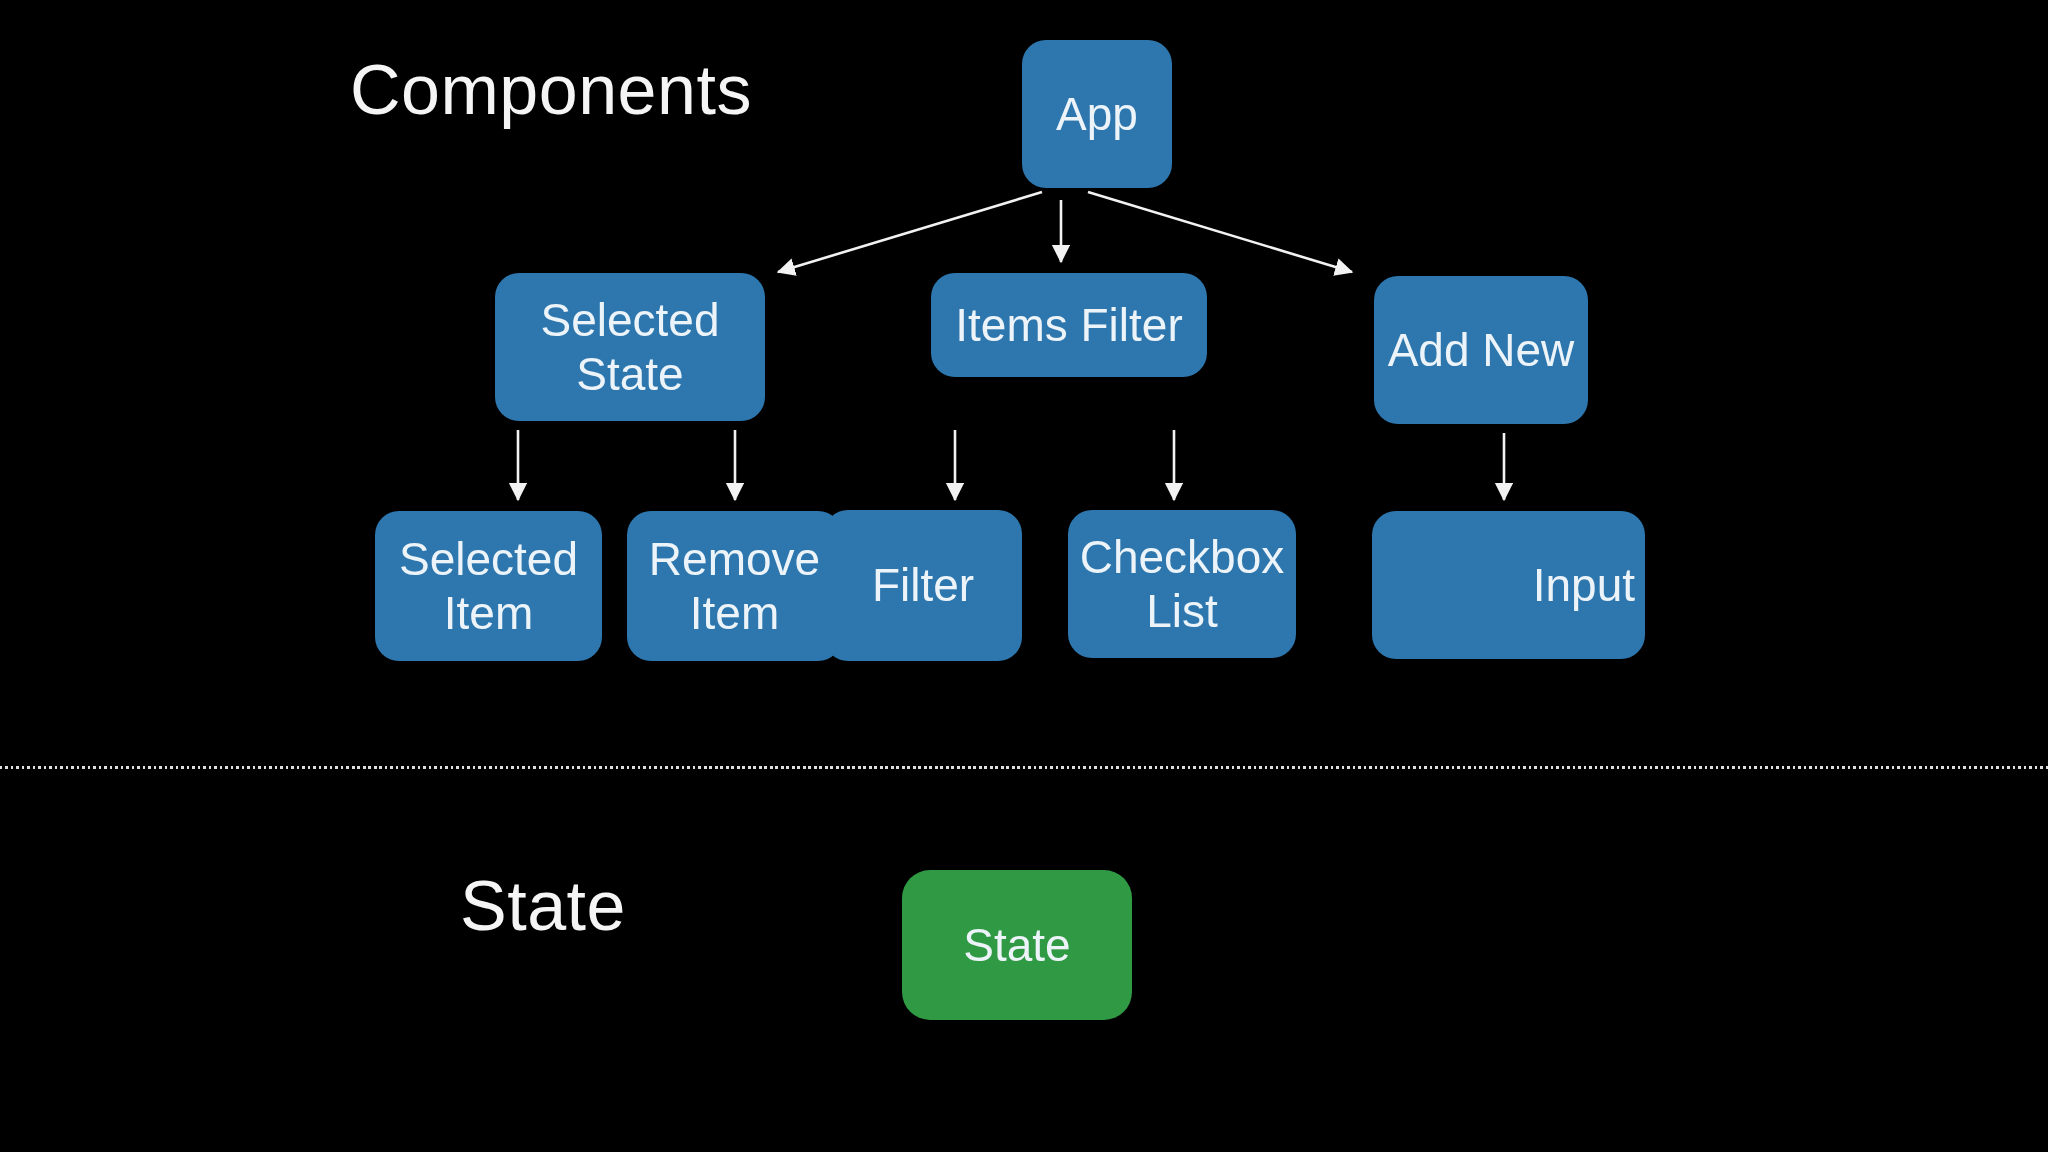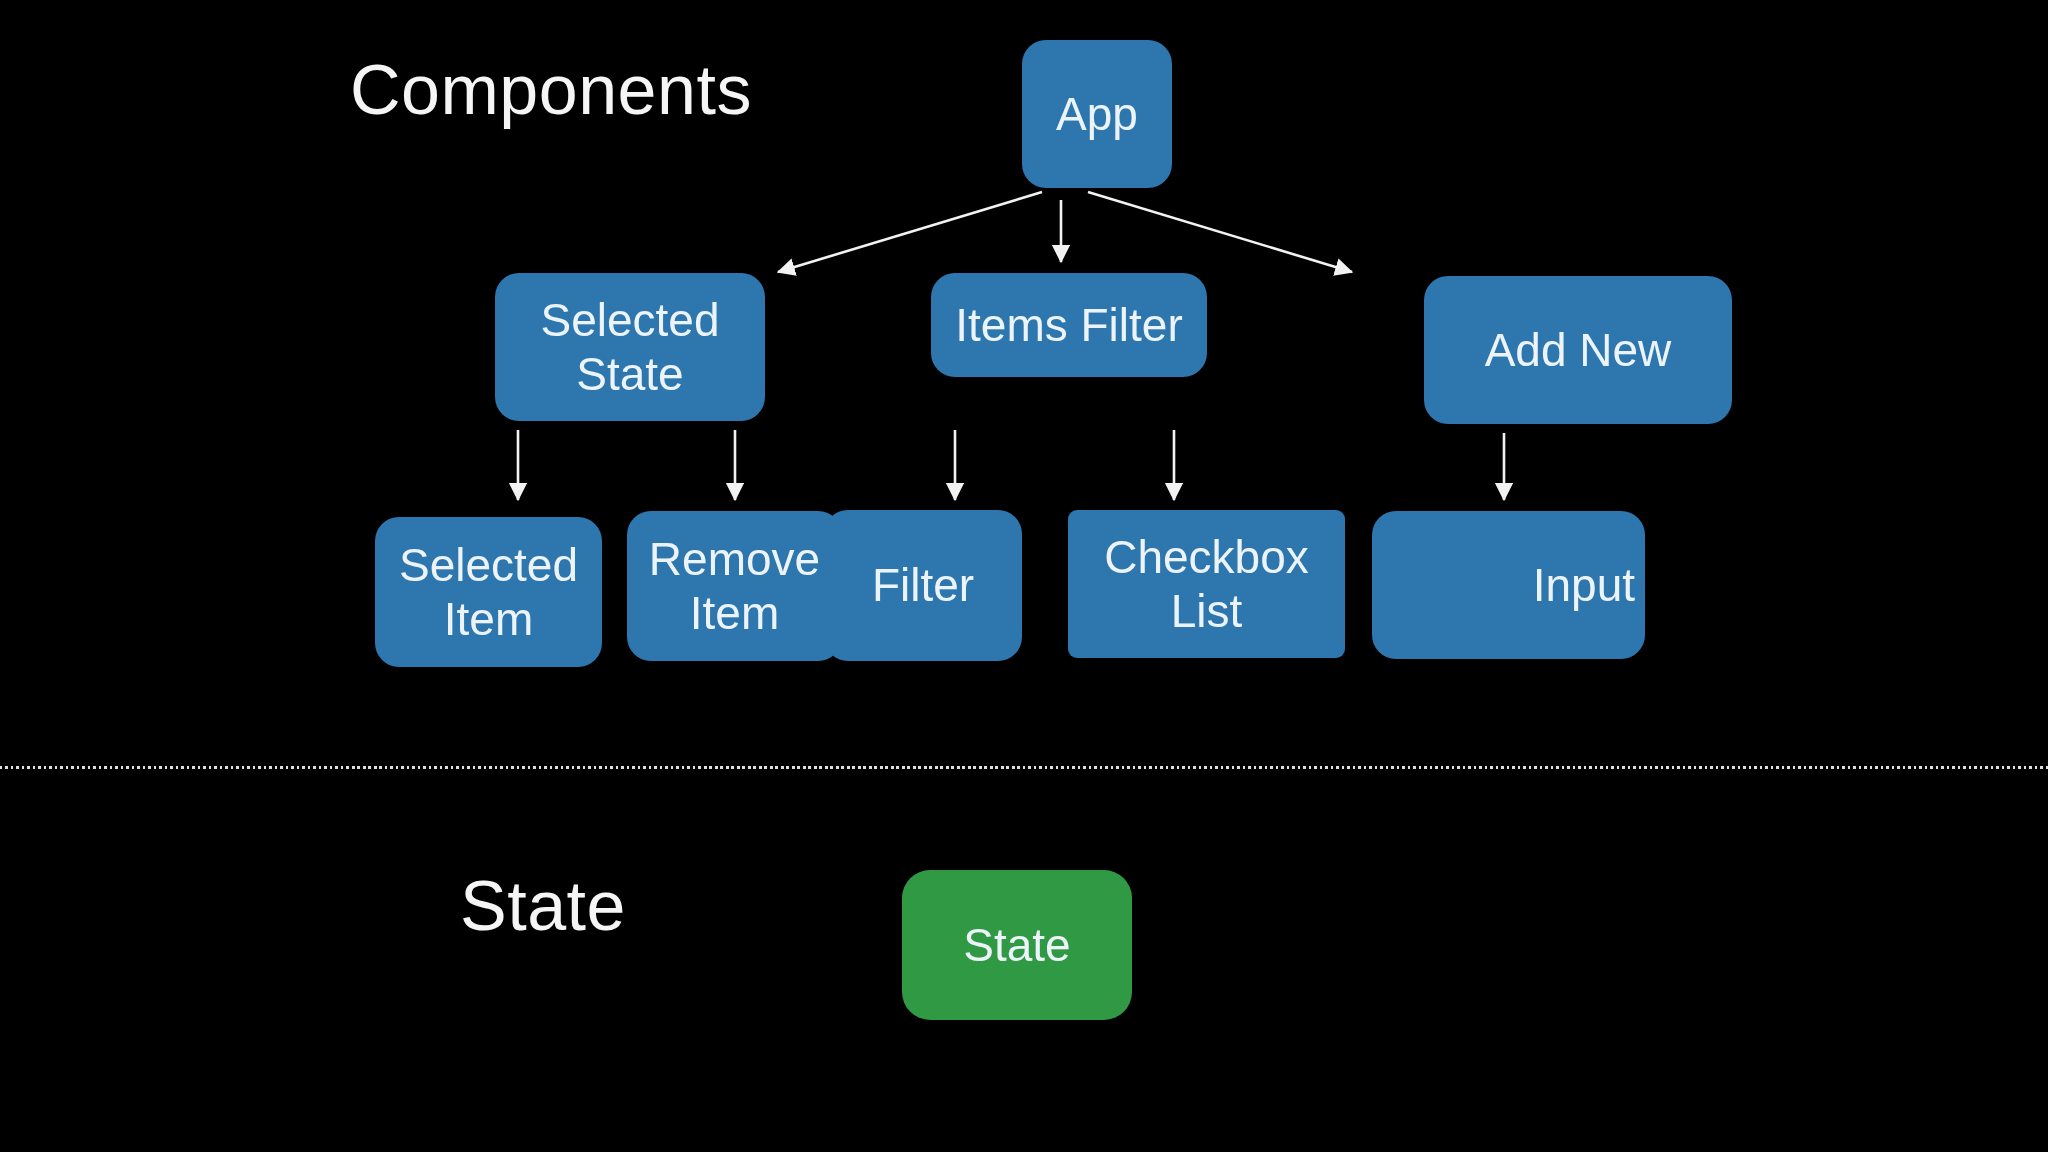--- a/index.html
+++ b/index.html
@@ -42,25 +42,25 @@
     line-height: 1.18;
     padding: 4px 10px;
     box-sizing: border-box;
   }
   .node.blue  { background: var(--node-blue, #2d77ae); }
   .node.green { background: var(--node-green, #2f9943); }
 
   .node-app            { left: 1022px;  top: 40px;  width: 150px; height: 148px; }
   .node-selected-items { left: 495px;  top: 273px; width: 270px; height: 148px; }
   .node-items-filter   { left: 931px;  top: 273px; width: 276px; height: 104px; }
-  .node-add-new        { left: 1424px; top: 276px; width: 308px; height: 148px; }
-  .node-selected-item  { left: 375px;  top: 511px; width: 227px; height: 150px; margin-top: 6px; }
+  .node-add-new        { left: 1374px; top: 276px; width: 214px; height: 148px; }
+  .node-selected-item  { left: 375px;  top: 511px; width: 227px; height: 150px; }
   .node-remove-item    { left: 627px;  top: 511px; width: 215px; height: 150px; }
   .node-filter         { left: 824px;  top: 510px; width: 198px; height: 151px; }
-  .node-checkbox-list  { left: 1068px; top: 510px; width: 277px; height: 148px; border-radius: 9px; }
+  .node-checkbox-list  { left: 1068px; top: 510px; width: 228px; height: 148px; }
   .node-input          { left: 1372px; top: 511px; width: 273px; height: 148px; justify-content: flex-end; }
   .node-state          { left: 902px;  top: 870px; width: 230px; height: 150px; border-radius: 28px; }
 
   svg.edges {
     position: absolute;
     left: 0; top: 0;
     width: 2048px;
     height: 1152px;
     pointer-events: none;
   }

